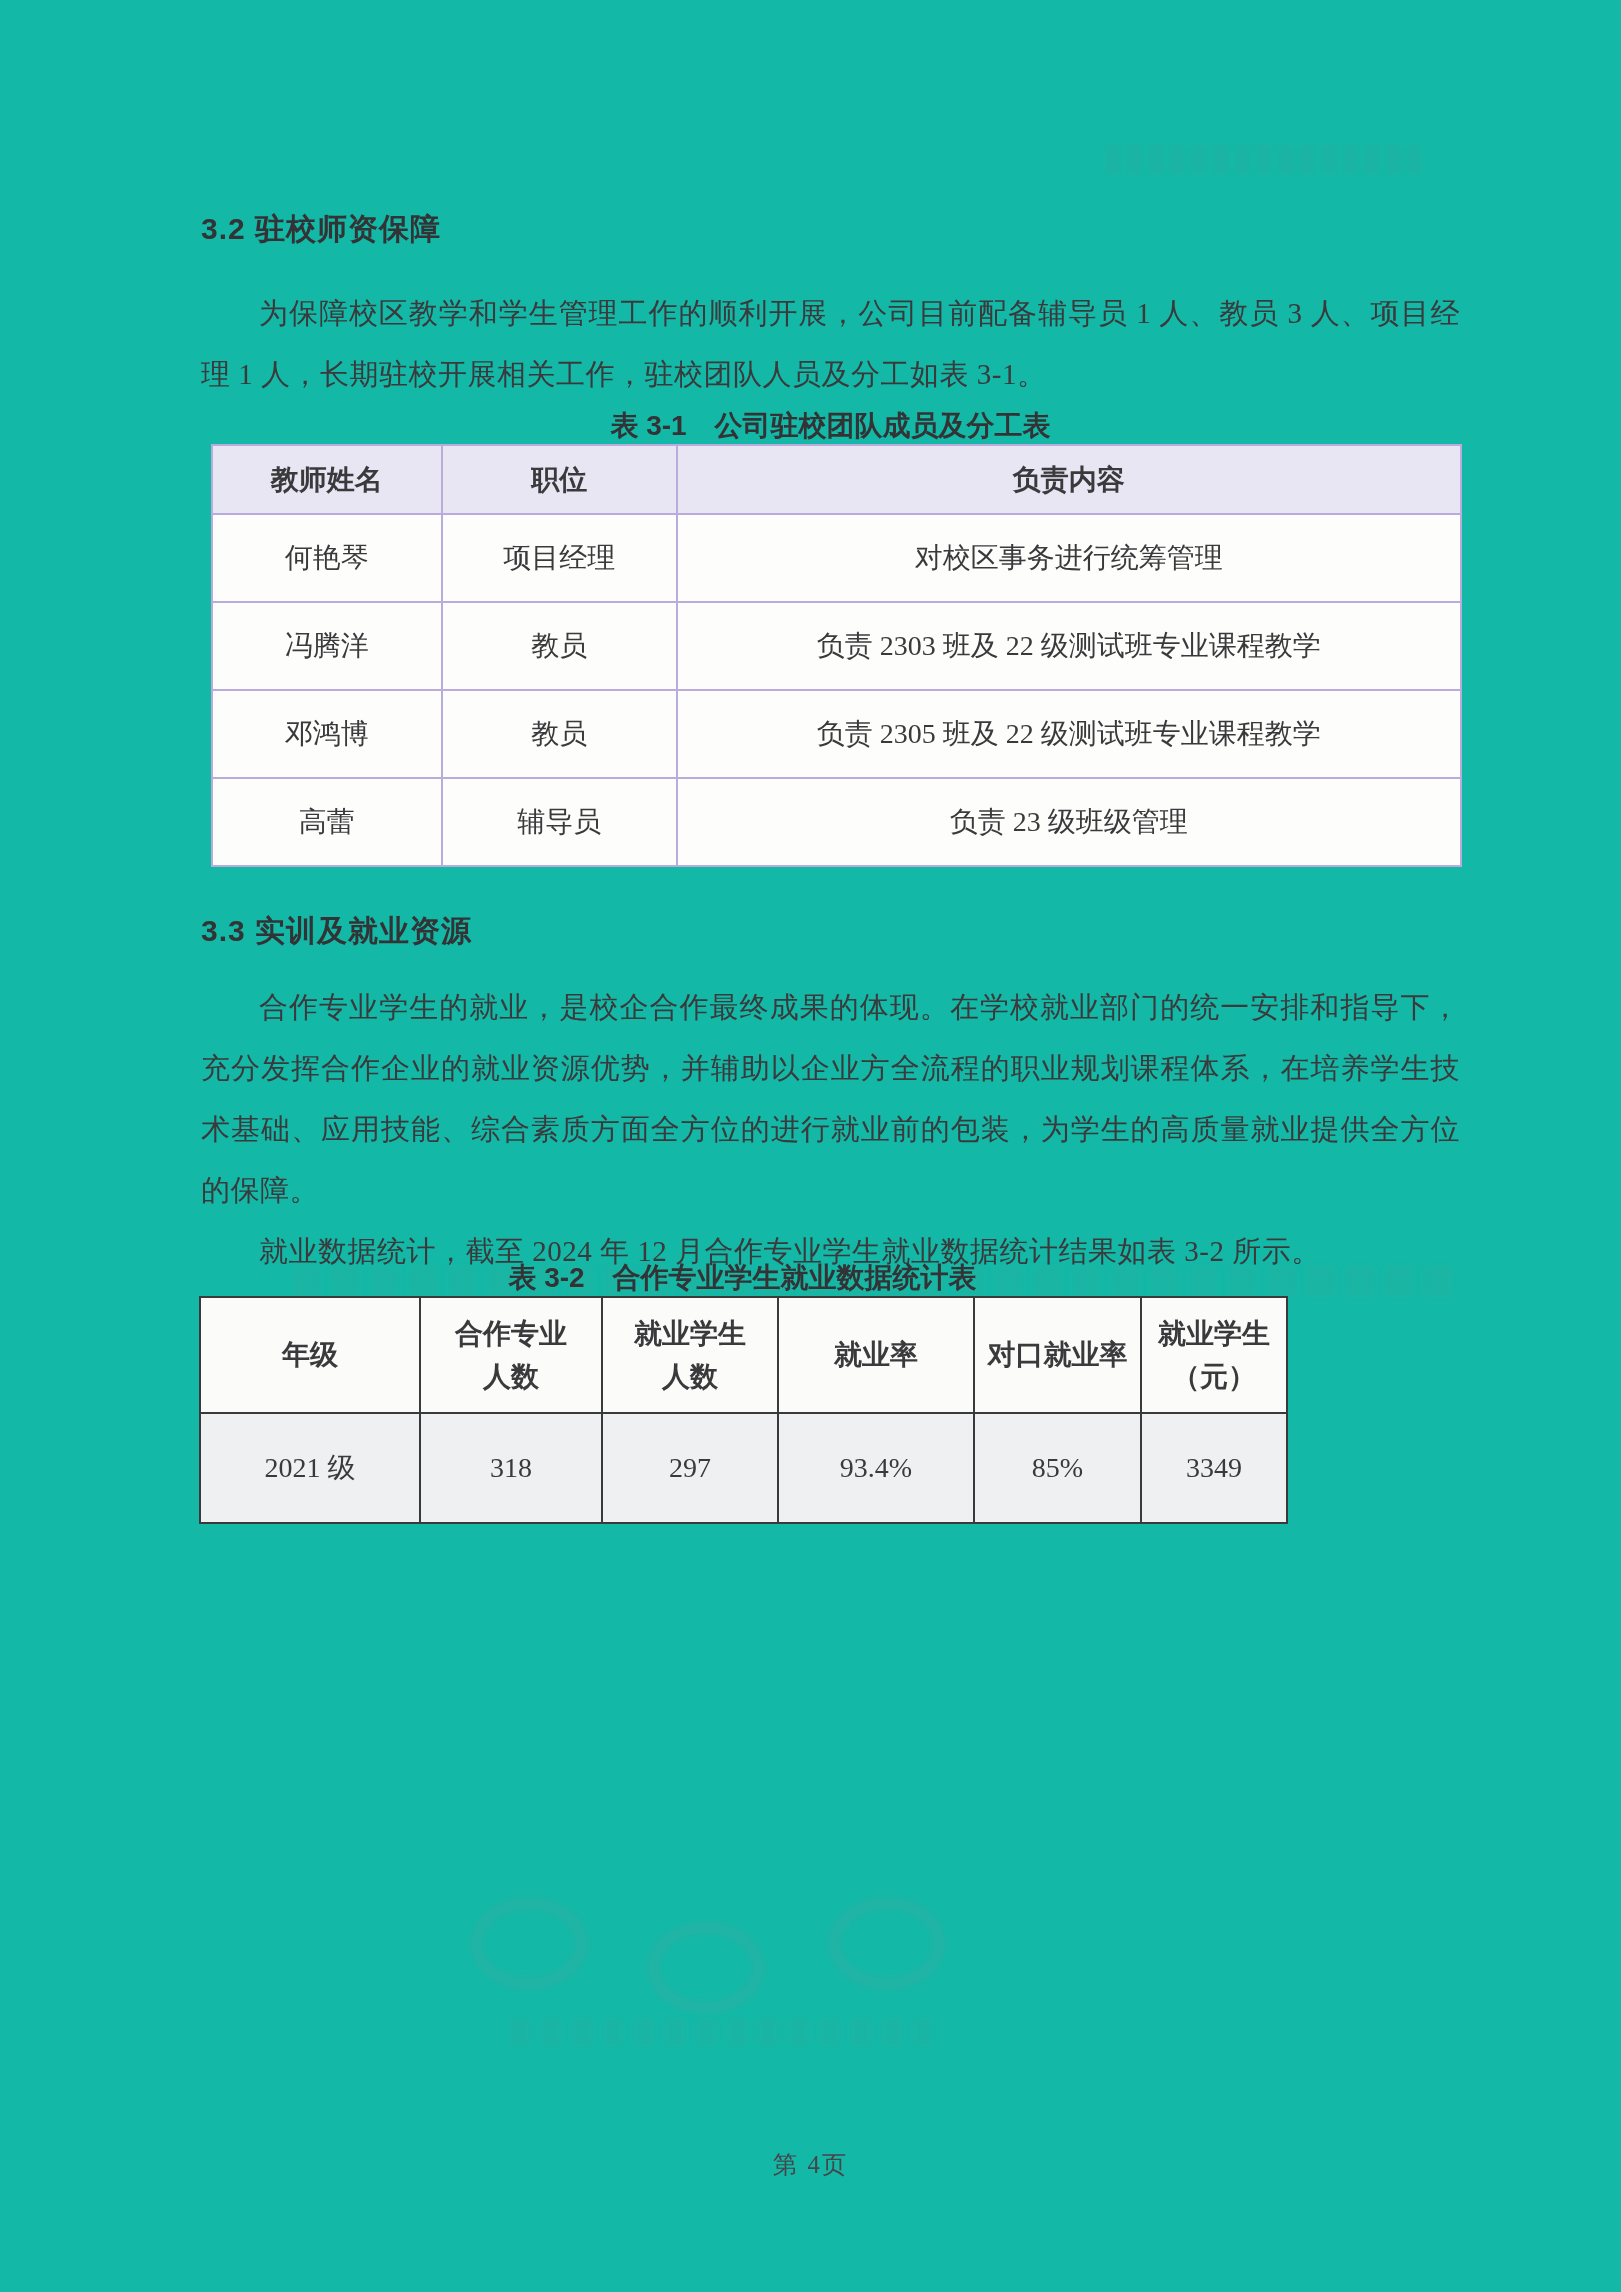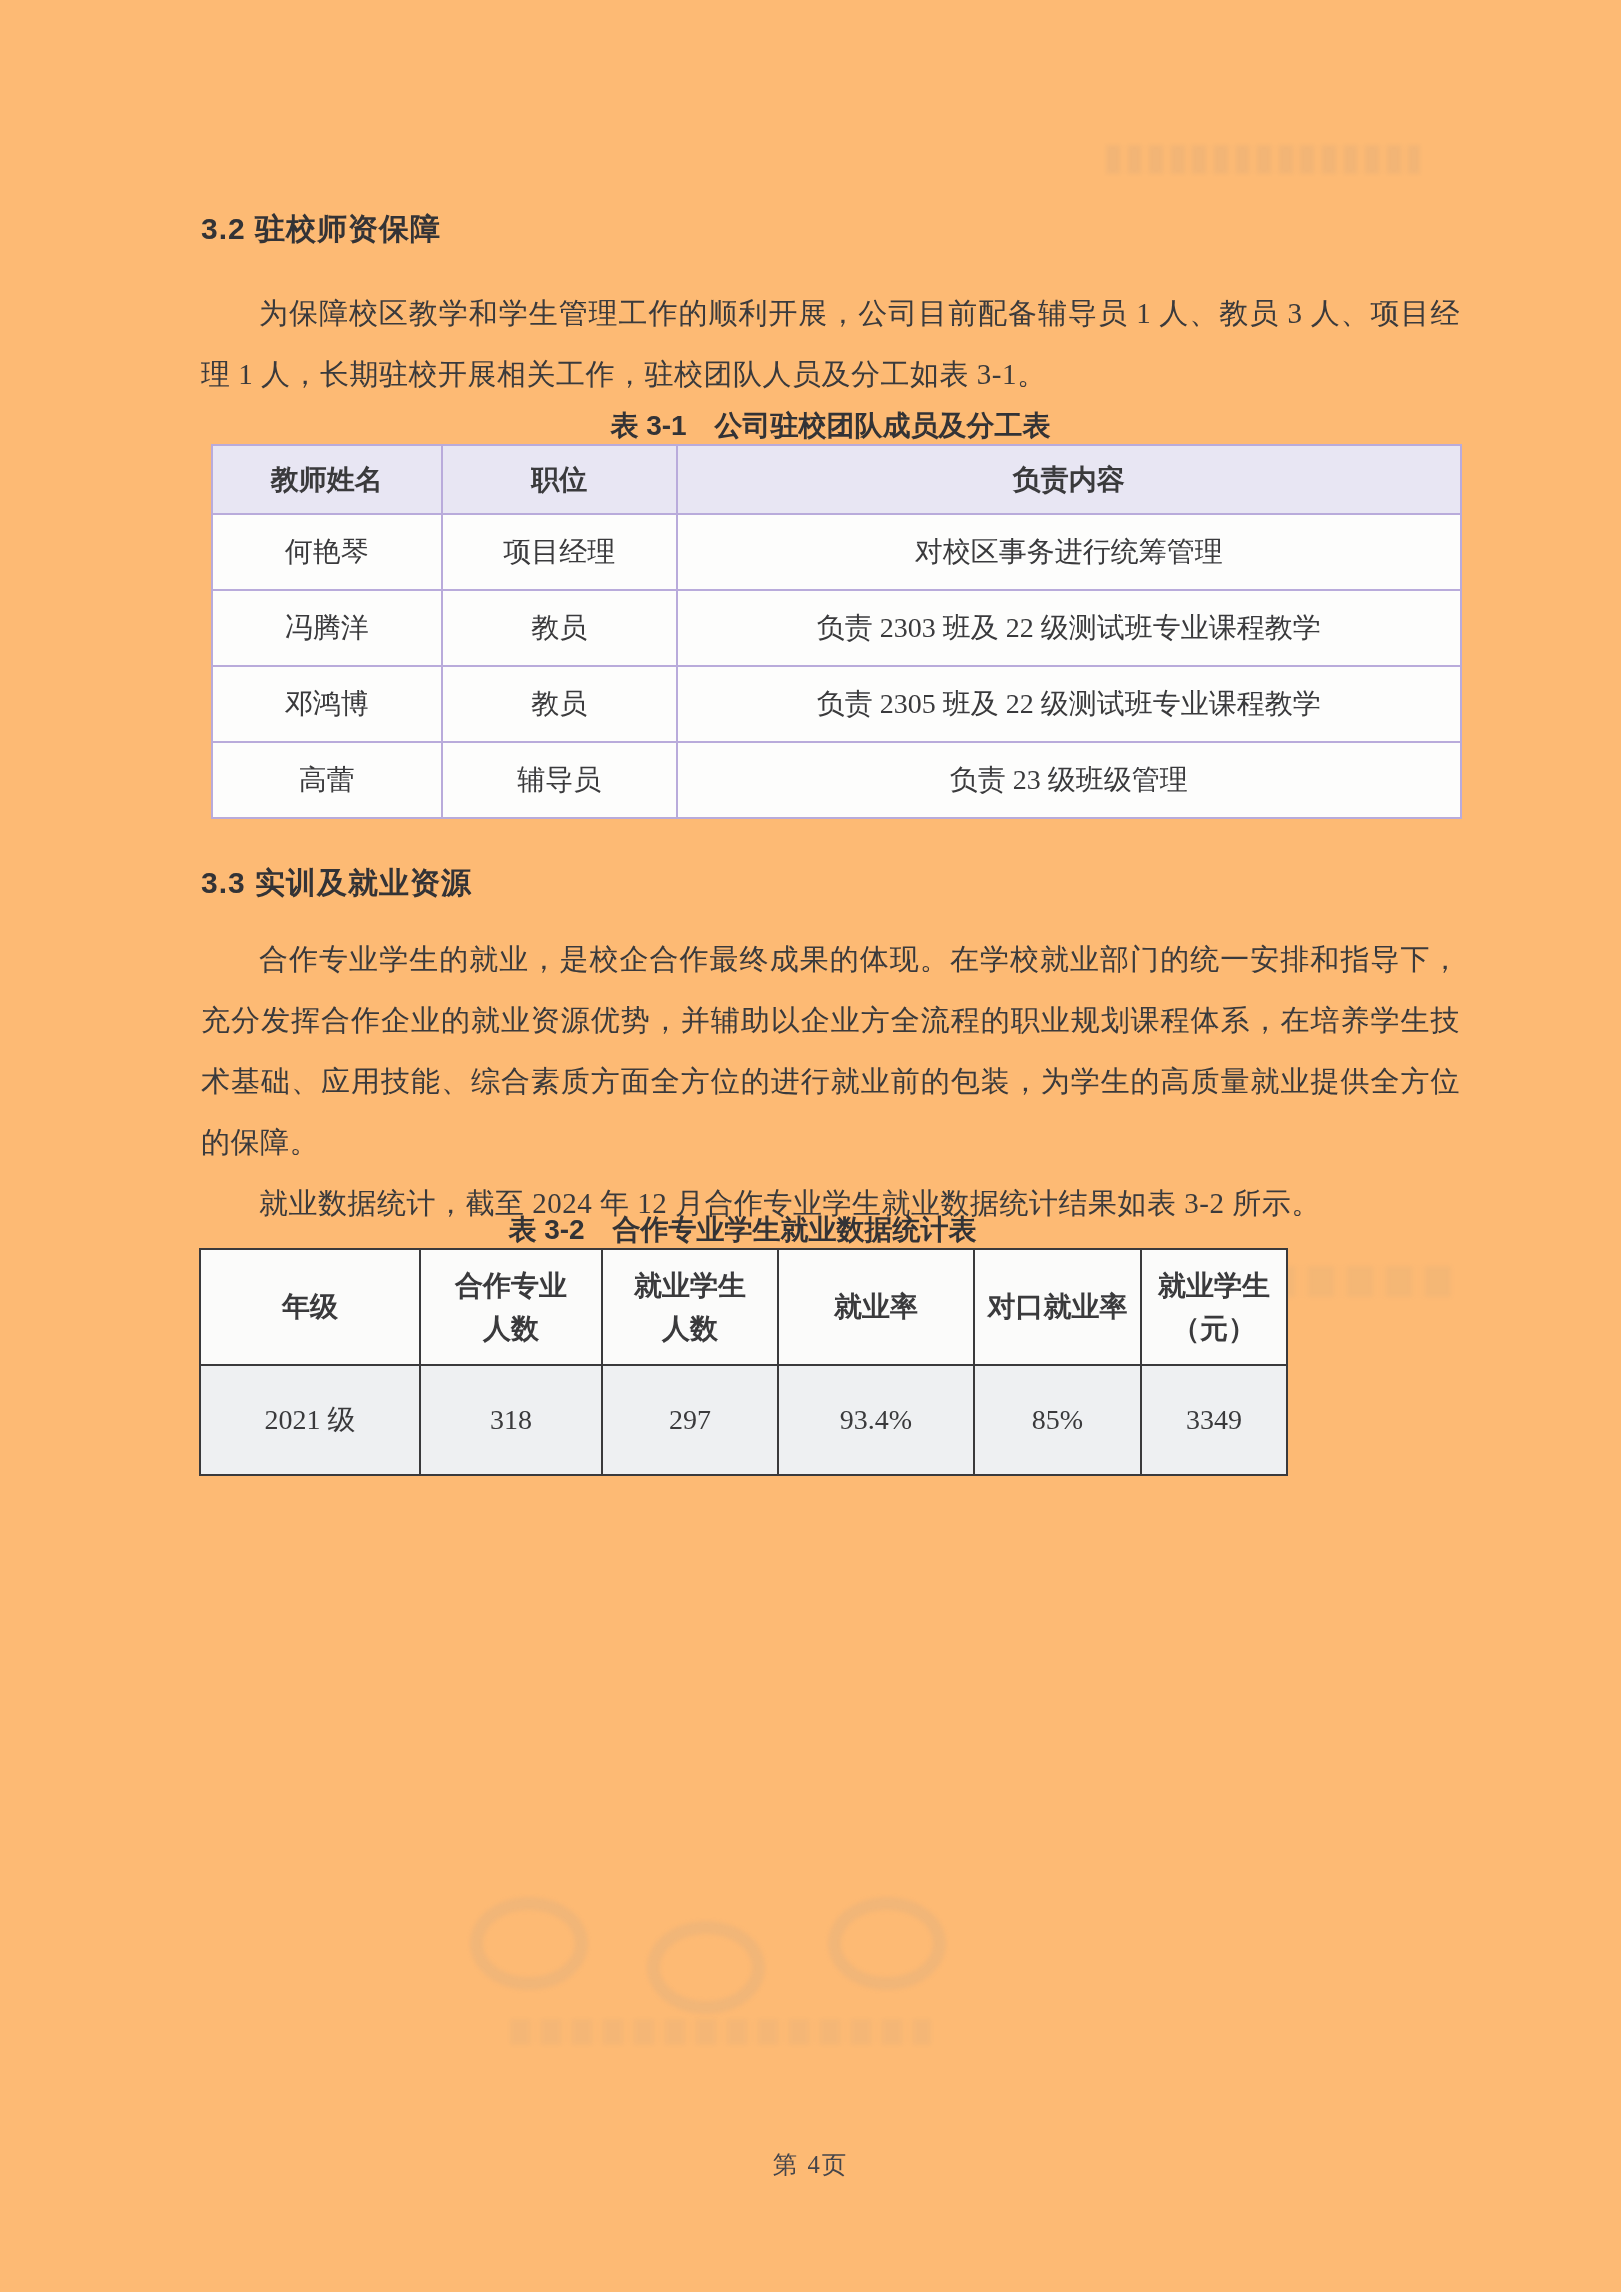--- a/index.html
+++ b/index.html
@@ -4,21 +4,21 @@
 <style>
   * { box-sizing: border-box; margin: 0; padding: 0; }
   html, body { background: #f4f4f2; }
   body { font-family: "Liberation Serif", "DejaVu Serif", serif; }
 
   .page {
     position: relative;
     width: 1621px;
     height: 2293px;
     margin: 0 auto;
-    background: #fdba74;
+    background: #14b8a6;
     overflow: hidden;
     color: #38383a;
   }
 
   .content {
     position: relative;
     padding: 0 161px 0 201px;
   }
 
   h2.sec-heading {
@@ -69,21 +69,21 @@
     text-align: center;
     vertical-align: middle;
     font-size: 28px;
     color: #3a3a3c;
   }
   #table31 th {
     height: 69px;
     background: #e8e6f3;
     font-weight: bold;
   }
-  #table31 td { height: 76px; background: #fdfdfc; }
+  #table31 td { height: 88px; background: #fdfdfc; }
 
   
   #table32 {
     width: 1087px;
     margin-left: -2px;
     border: 2.9px solid #3a3a3c;
   }
   #table32 th, #table32 td {
     border: 2px solid #3a3a3c;
     text-align: center;

